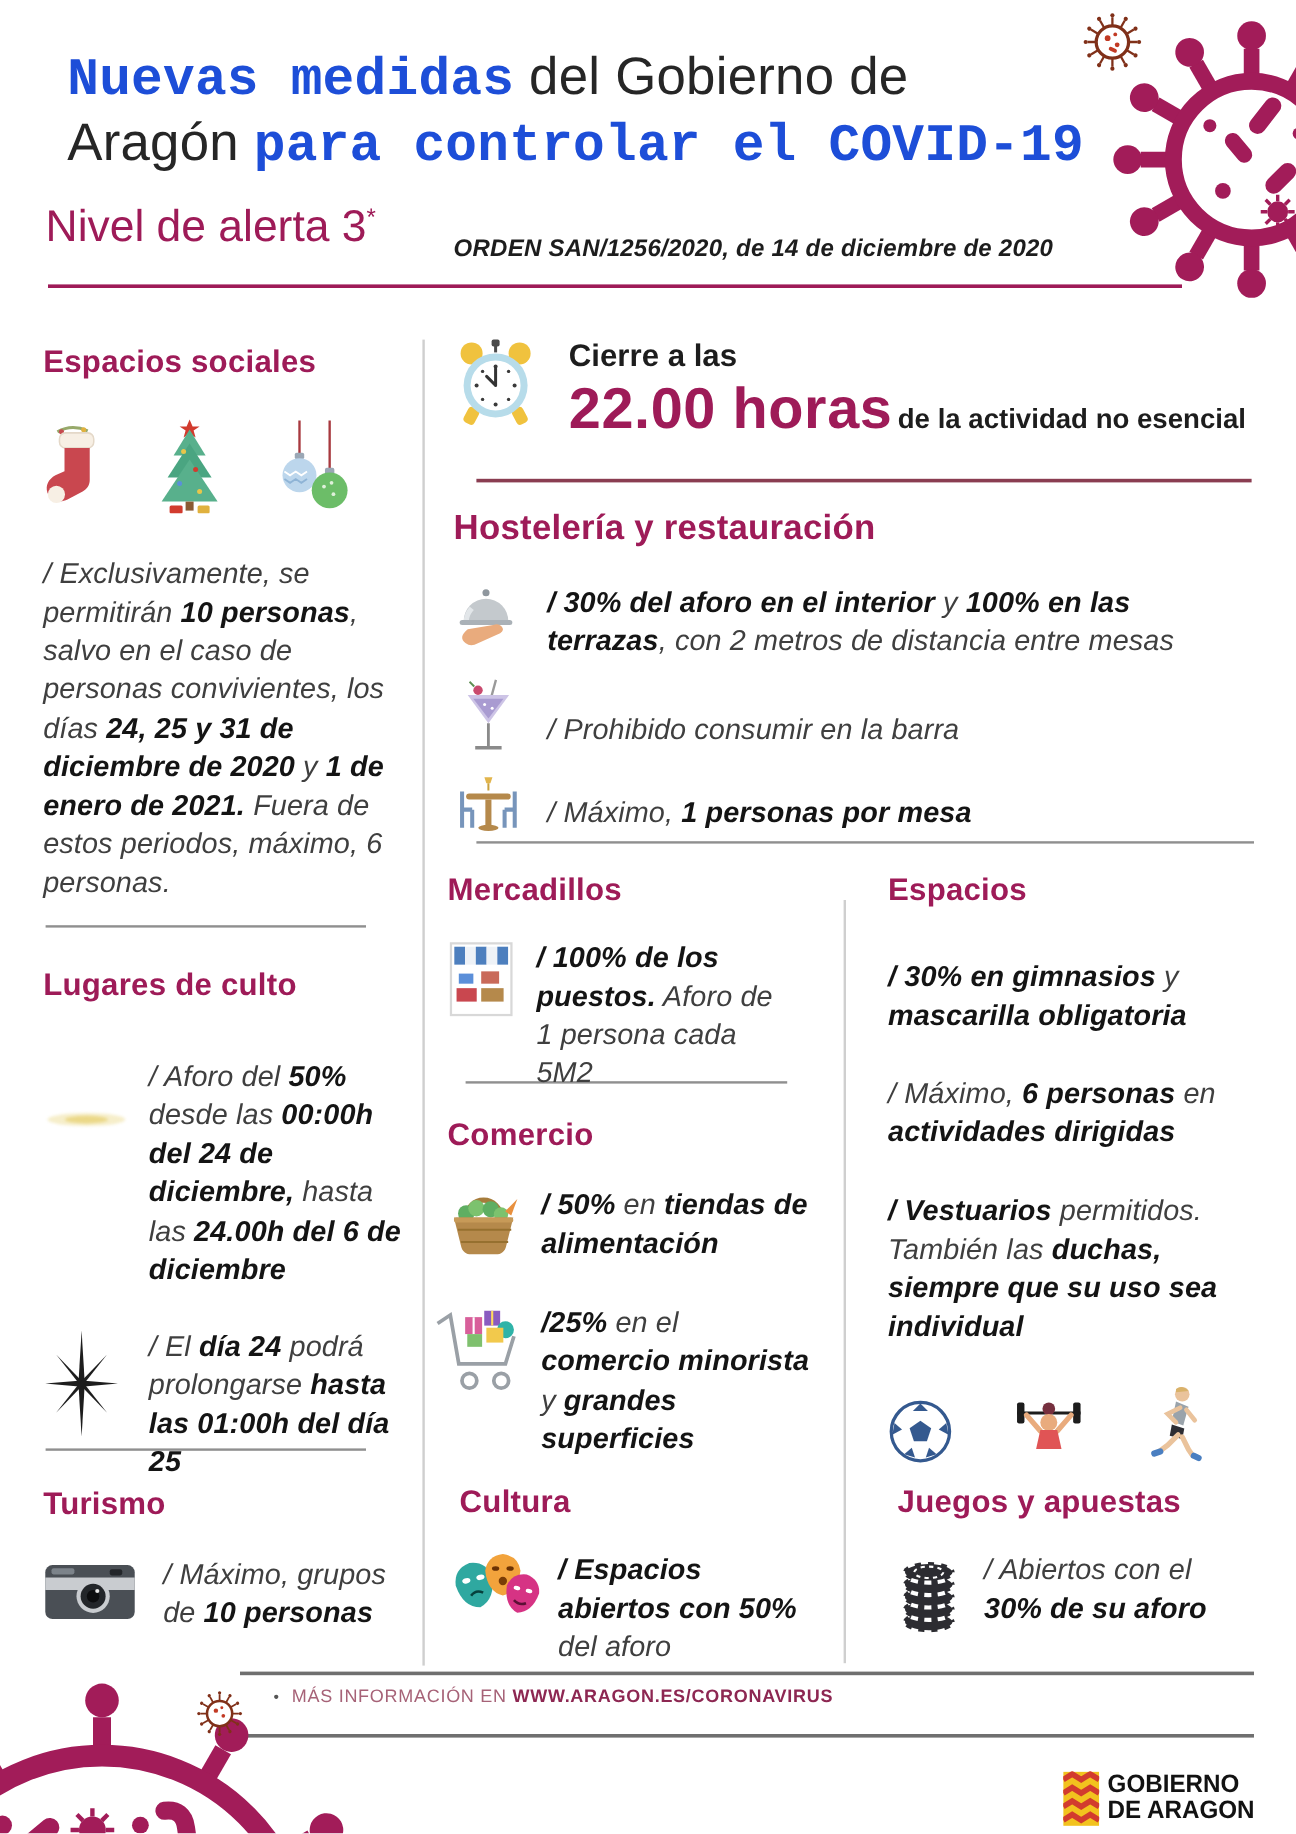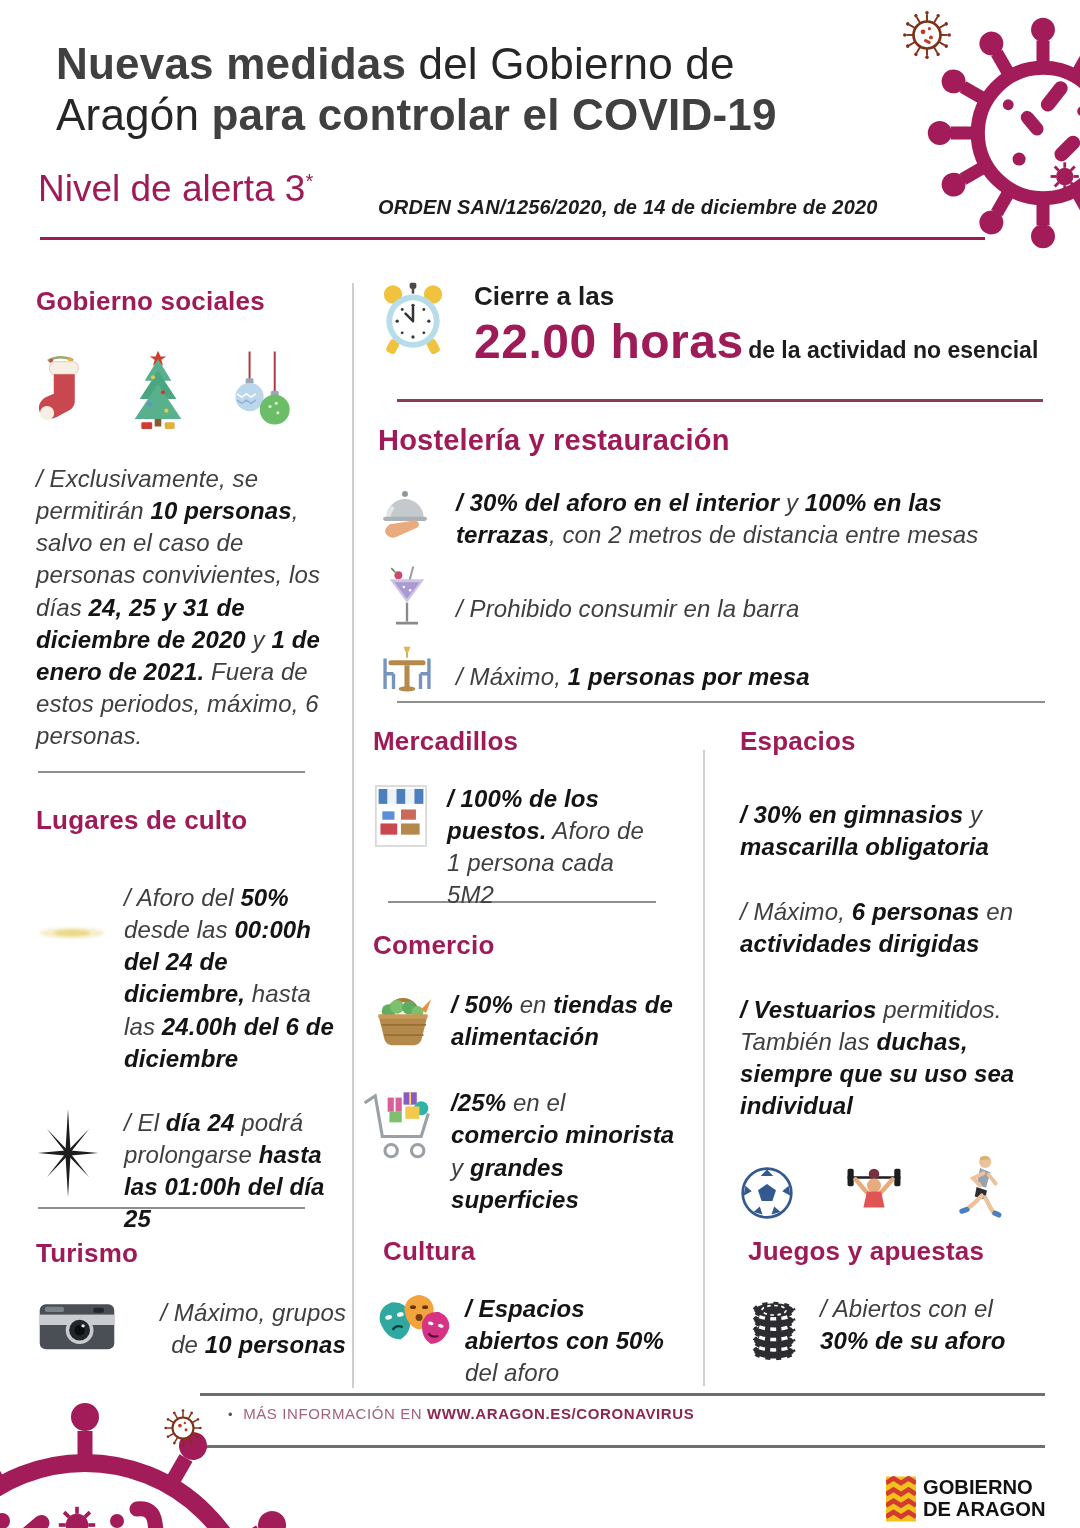--- a/index.html
+++ b/index.html
@@ -1,19 +1,19 @@
 <!DOCTYPE html>
 <html><head>
 <meta charset="utf-8">
 <style>
   html,body{margin:0;padding:0;background:#fff;}
   .page{position:relative;width:1080px;height:1528px;background:#fff;overflow:hidden;
         font-family:"Liberation Sans",sans-serif;color:#3f3f3f;}
   .abs{position:absolute;}
-  .acc{color:#404040;}
+  .acc{color:#1d4ed8;font-family:Liberation Mono, monospace;}
   .dark{color:#262626;}
   .title{left:56px;top:38px;font-size:44px;line-height:1.16;font-weight:500;letter-spacing:.2px;}
   .title .acc{font-weight:800;}
   .alert{left:38px;top:168px;font-size:37px;color:#9e1b58;font-weight:500;}
   .alert sup{font-size:20px;}
   .order{left:378px;top:196px;font-size:20px;font-style:italic;font-weight:700;color:#1d1d1d;letter-spacing:.2px;}
   .hline{position:absolute;background:#9e1b58;height:3px;}
   .gline{position:absolute;background:#8f8f8f;height:2px;}
   .vline{position:absolute;background:#cfcfcf;width:2px;}
   .sec-h{font-size:26px;font-weight:800;color:#9e1b58;letter-spacing:.2px;}
@@ -190,21 +190,21 @@
 
   <div class="vline" style="left:352px;top:283px;height:1105px;"></div>
   <div class="vline" style="left:703px;top:750px;height:636px;"></div>
   <div class="hline" style="left:397px;top:399px;width:646px;background:#8a3d51;"></div>
   <div class="gline" style="left:397px;top:701px;width:648px;"></div>
   <div class="gline" style="left:38px;top:771px;width:267px;"></div>
   <div class="gline" style="left:38px;top:1207px;width:267px;"></div>
   <div class="gline" style="left:388px;top:901px;width:268px;"></div>
 
   <div class="abs" style="left:36px;top:286px;width:304px;">
-    <div class="sec-h">Gobierno sociales</div>
+    <div class="sec-h">Espacios sociales</div>
     <div class="icons-row" style="margin-top:24px;gap:38px;height:92px;">
       <span>
         <svg viewBox="0 0 64 88" width="54" height="74">
           <path d="M14 7 Q28 -1 44 6" stroke="#97a96a" stroke-width="3" fill="none"></path>
           <circle cx="18" cy="7" r="2.5" fill="#c64a4e"></circle>
             <circle cx="40" cy="5" r="2.5" fill="#e0b13e"></circle>
           <rect x="16" y="8" width="34" height="15" rx="6" fill="#f7efe4" stroke="#e4d8c8" stroke-width="1.5"></rect>
           <path d="M21 23 h25 v32 c0 5 -3 9 -7 11 l-15 8 c-8 4 -17 1 -20 -7 c-2 -7 1 -13 8 -17 l9 -4 z" fill="#c9474f"></path>
           <circle cx="13" cy="69" r="8.5" fill="#f7efe4"></circle>
         </svg>
@@ -264,21 +264,21 @@
             <polygon points="70,26 40,57 14,90 44,59"></polygon>
           </g>
         </svg>
       </span>
       <div class="txt" style="width:230px;"><span>/ El </span><span class="b">día 24</span><span> podrá prolongarse </span><span class="b">hasta las 01:00h del día 25</span></div>
     </div>
   </div>
 
   <div class="abs" style="left:36px;top:1238px;width:310px;">
     <div class="sec-h">Turismo</div>
-    <div class="item" style="margin-top:28px;text-align:right;">
+    <div class="item" style="margin-top:28px;">
       <span style="width:80px;flex:none;">
         <svg viewBox="0 0 90 64" width="78" height="56">
           <rect x="2" y="8" width="86" height="52" rx="7" fill="#4a4f55"></rect>
           <rect x="2" y="20" width="86" height="12" fill="#c9ccd0"></rect>
           <rect x="8" y="11" width="22" height="6" rx="2" fill="#7c838a"></rect>
           <rect x="64" y="12" width="12" height="6" rx="2" fill="#23262a"></rect>
           <circle cx="48" cy="38" r="16" fill="#c9ccd0"></circle>
           <circle cx="48" cy="38" r="12" fill="#23262a"></circle>
           <circle cx="48" cy="38" r="6" fill="#0c0d0f"></circle>
           <circle cx="52" cy="33" r="2" fill="#e8e8e8"></circle>

